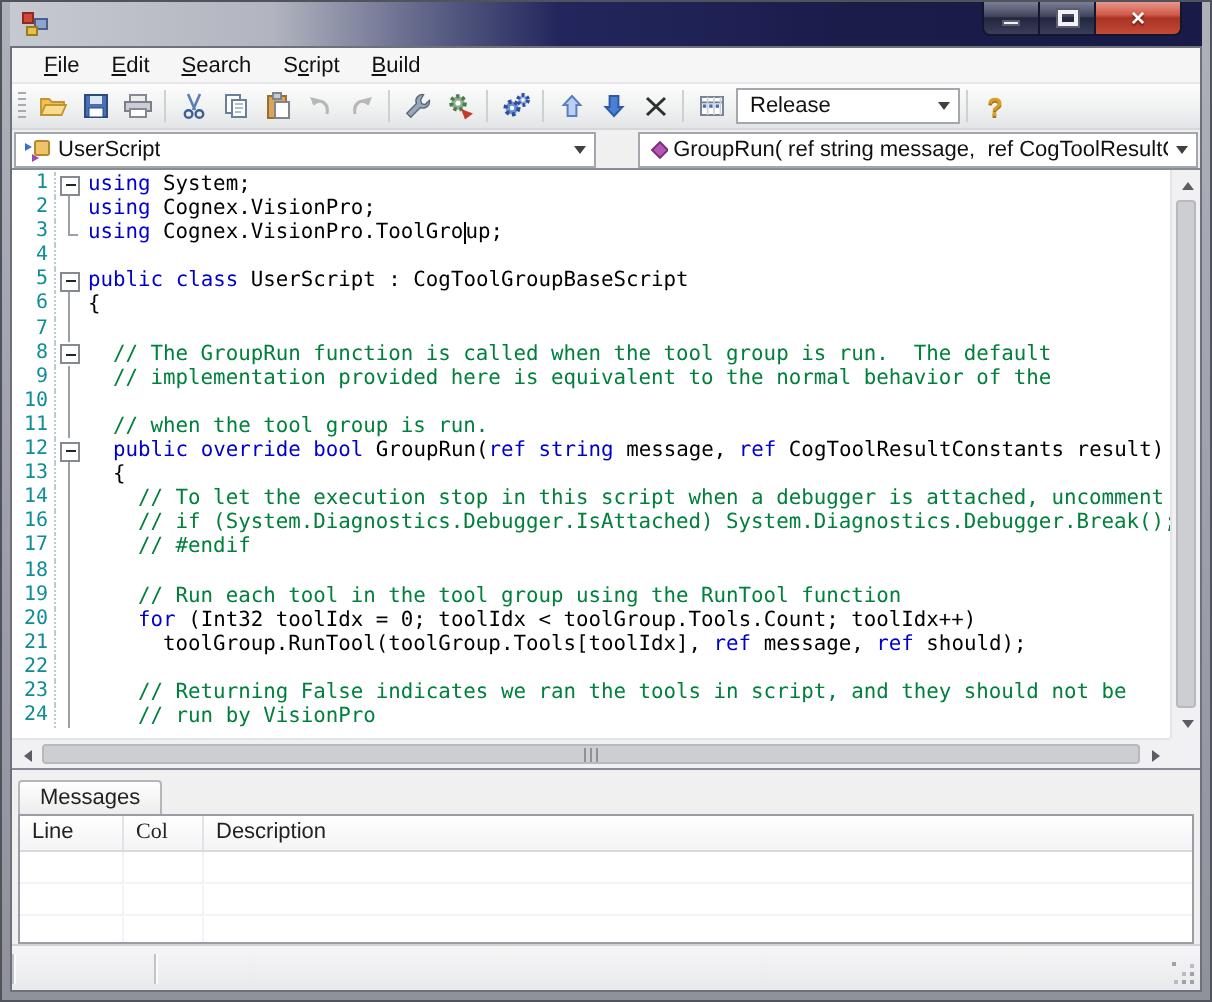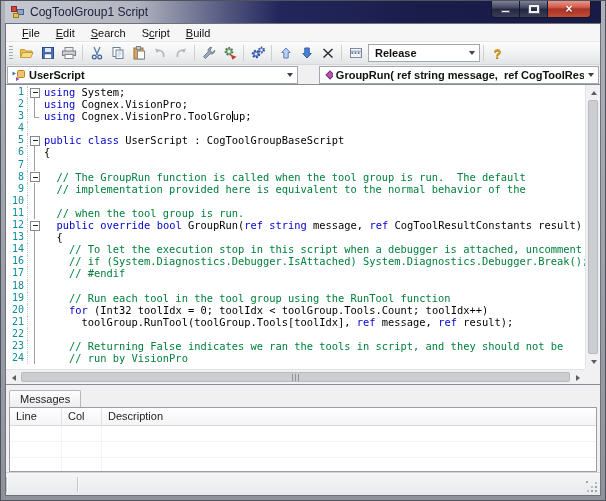--- a/index.html
+++ b/index.html
@@ -33,21 +33,21 @@
   .menubar{height:18px;flex:none;background:#f6f6f6;display:flex;align-items:center;padding-left:8px;border-bottom:1px solid #e6e6e6;}
   .menu-item{font-size:11px;color:#111;padding:1px 8px;cursor:default;}
   .menu-item u{text-decoration:underline;}
   
   .toolbar{height:23px;flex:none;display:flex;align-items:center;background:linear-gradient(180deg,#fdfdfd,#eceded 70%,#e3e4e6);
     border-bottom:1px solid #d6d7d9;padding:0 2px;}
   .grip{width:4px;height:15px;margin:0 3px 0 1px;flex:none;
     background:repeating-linear-gradient(180deg,#a8aab0 0 1px,transparent 1px 3px);}
   .tbtn{width:21px;height:20px;display:flex;align-items:center;justify-content:center;flex:none;}
   .tsep{width:1px;height:16px;background:#cfd0d3;margin:0 3px;flex:none;}
-  .combo{height:18px;background:#fff;border:1px solid #a3a7ae;display:flex;align-items:center;font-size:11px;color:#111;font-weight:bold;}
+  .combo{height:18px;background:#fff;border:1px solid #a3a7ae;display:flex;align-items:center;font-size:11px;color:#111;}
   .combo .arrowbox{margin-left:auto;width:14px;height:100%;display:flex;align-items:center;justify-content:center;flex:none;}
   .tri-down{width:0;height:0;border-left:3.5px solid transparent;border-right:3.5px solid transparent;border-top:4px solid #404040;}
   .release-combo{width:112px;margin-left:2px;padding-left:6px;}
   .help-q{font-size:13px;font-weight:bold;color:#d89f28;text-shadow:0 1px 0 #a8761a;}
   
   .comborow{height:19px;flex:none;display:flex;align-items:center;background:#f0f0f0;padding:0 1px;}
   .navcombo{flex:none;padding-left:3px;overflow:hidden;}
   .navcombo .txt{white-space:pre;overflow:hidden;margin-left:3px;}
   .navcombo.left{width:291px;margin-right:21px;}
   .navcombo.right{flex:1;}
@@ -80,21 +80,21 @@
   .scorner{width:15px;height:15px;background:#f1f1f3;flex:none;}
   .splitter{height:3px;flex:none;background:#f0f0f0;}
   
   .messages{height:84px;flex:none;background:#f0f0f0;display:flex;flex-direction:column;padding:1px 3px 0 3px;}
   .tabstrip{height:18px;flex:none;display:flex;align-items:flex-end;}
   .tab{height:17px;padding:0 10px;background:linear-gradient(180deg,#fefefe,#ededee);border:1px solid #b4b6ba;border-bottom:none;
     border-radius:2px 2px 0 0;font-size:11px;display:flex;align-items:center;color:#222;}
   .msg-panel{flex:1;background:#fff;border:1px solid #9a9da4;display:flex;flex-direction:column;overflow:hidden;}
   .msg-header{height:18px;flex:none;display:flex;background:linear-gradient(180deg,#fff,#f4f4f6);border-bottom:1px solid #d8d9dc;justify-content:center;}
   .hcell{font-size:11px;color:#222;padding:2px 0 0 6px;border-right:1px solid #e2e3e6;}
-  .hcell.line{width:52px;flex:none;} .hcell.col{width:40px;flex:none;} .hcell.desc{flex:1;border-right:none;}
+  .hcell.line{width:52px;flex:none;} .hcell.col{width:40px;flex:none;font-family:Liberation Serif, serif;} .hcell.desc{flex:1;border-right:none;}
   .msg-row{height:16px;flex:none;display:flex;border-bottom:1px solid #f3f3f5;}
   .rcell{border-right:1px solid #f3f3f5;} .rcell.line{width:52px;flex:none;} .rcell.col{width:40px;flex:none;} .rcell.desc{flex:1;border-right:none;}
   
   .statusbar{height:23px;flex:none;background:linear-gradient(180deg,#f5f5f6,#e9eaec);border-top:1px solid #d2d3d6;
     display:flex;align-items:center;position:relative;}
   .spanel{height:100%;display:flex;align-items:center;font-size:11px;color:#222;padding-left:10px;}
   .spanel.p1{width:95px;} .spanel.p2{width:70px;}
   .ssep{width:1px;height:15px;background:#c2c3c7;box-shadow:1px 0 0 #fbfbfc;flex:none;}
   .grip-corner{position:absolute;right:2px;bottom:2px;width:12px;height:12px;}
   .grip-corner::before{content:"";position:absolute;width:2px;height:2px;background:#9fa1a7;
@@ -105,21 +105,20 @@
 <body>
 
 <div class="window">
 
   <div class="titlebar">
     <div class="app-icon">
         <i class="r"></i>
         <i class="b"></i>
         <i class="y"></i>
       </div>
-    <div class="title-text">CogToolGroup1 Script</div>
     <div class="winbtns">
       <div class="winbtn min">
           <div class="glyph-min"></div>
         </div>
       <div class="winbtn max">
           <div class="glyph-max"></div>
         </div>
       <div class="winbtn close">
           <div class="glyph-close">×</div>
         </div>
@@ -293,21 +292,21 @@
             <div class="cl"><span class="ln">10</span><span class="fold line"></span></div>
             <div class="cl"><span class="ln">11</span><span class="fold line"></span><span class="code"><span class="c">  // when the tool group is run.</span></span></div>
             <div class="cl"><span class="ln">12</span><span class="fold box"></span><span class="code"><span class="p">  </span><span class="k">public</span><span class="p"> </span><span class="k">override</span><span class="p"> </span><span class="k">bool</span><span class="p"> GroupRun(</span><span class="k">ref</span><span class="p"> </span><span class="k">string</span><span class="p"> message, </span><span class="k">ref</span><span class="p"> CogToolResultConstants result)</span></span></div>
             <div class="cl"><span class="ln">13</span><span class="fold line"></span><span class="code"><span class="p">  {</span></span></div>
             <div class="cl"><span class="ln">14</span><span class="fold line"></span><span class="code"><span class="c">    // To let the execution stop in this script when a debugger is attached, uncomment the</span></span></div>
             <div class="cl"><span class="ln">16</span><span class="fold line"></span><span class="code"><span class="c">    // if (System.Diagnostics.Debugger.IsAttached) System.Diagnostics.Debugger.Break();</span></span></div>
             <div class="cl"><span class="ln">17</span><span class="fold line"></span><span class="code"><span class="c">    // #endif</span></span></div>
             <div class="cl"><span class="ln">18</span><span class="fold line"></span><span class="code"></span></div>
             <div class="cl"><span class="ln">19</span><span class="fold line"></span><span class="code"><span class="c">    // Run each tool in the tool group using the RunTool function</span></span></div>
             <div class="cl"><span class="ln">20</span><span class="fold line"></span><span class="code"><span class="p">    </span><span class="k">for</span><span class="p"> (Int32 toolIdx = 0; toolIdx &lt; toolGroup.Tools.Count; toolIdx++)</span></span></div>
-            <div class="cl"><span class="ln">21</span><span class="fold line"></span><span class="code"><span class="p">      toolGroup.RunTool(toolGroup.Tools[toolIdx], </span><span class="k">ref</span><span class="p"> message, </span><span class="k">ref</span><span class="p"> result);</span></span></div>
+            <div class="cl"><span class="ln">21</span><span class="fold line"></span><span class="code"><span class="p">      toolGroup.RunTool(toolGroup.Tools[toolIdx], </span><span class="k">ref</span><span class="p"> message, </span><span class="k">ref</span><span class="p"> should);</span></span></div>
             <div class="cl"><span class="ln">22</span><span class="fold line"></span><span class="code"></span></div>
             <div class="cl"><span class="ln">23</span><span class="fold line"></span><span class="code"><span class="c">    // Returning False indicates we ran the tools in script, and they should not be</span></span></div>
             <div class="cl"><span class="ln">24</span><span class="fold line"></span><span class="code"><span class="c">    // run by VisionPro</span></span></div>
           </div>
         <div class="vscroll">
           <div class="sbtn">
               <span class="tri-up-s"></span>
             </div>
           <div class="vthumb"></div>
           <div class="sbtn">

